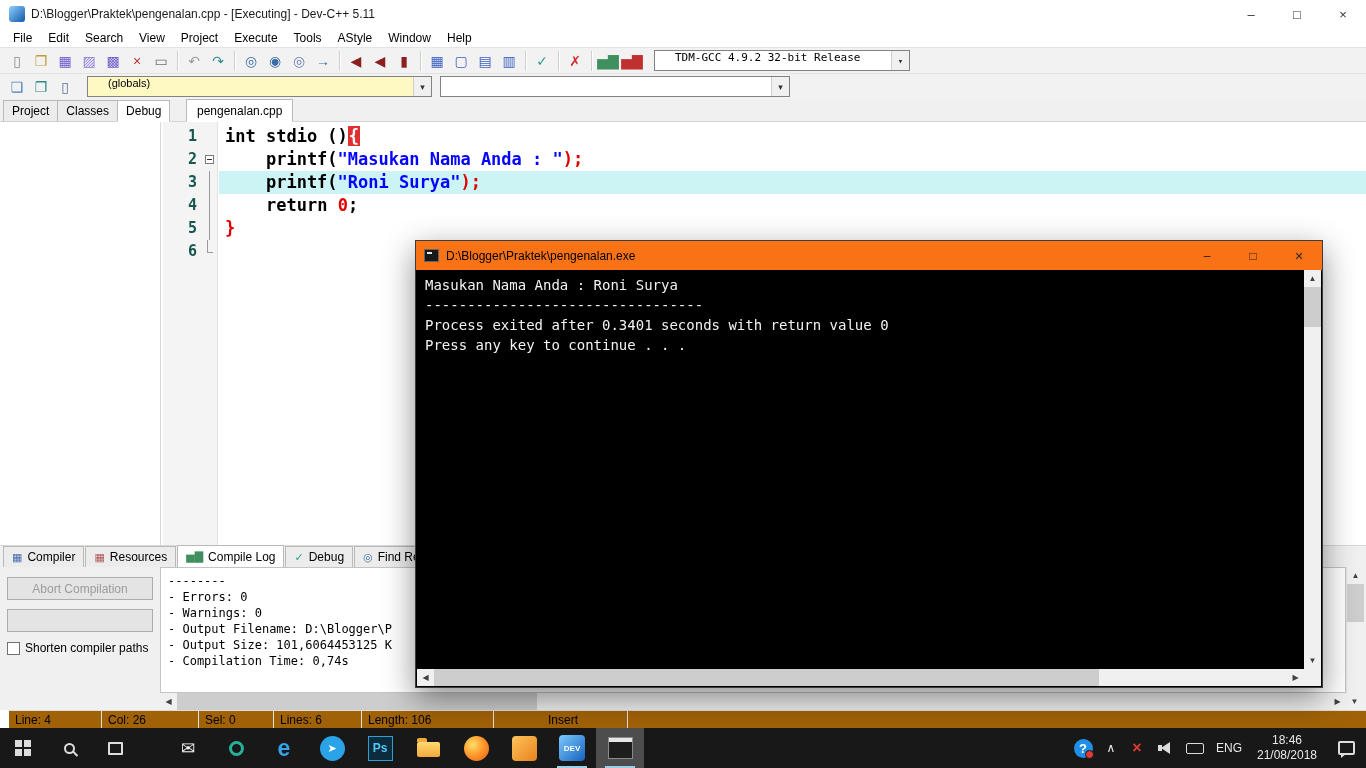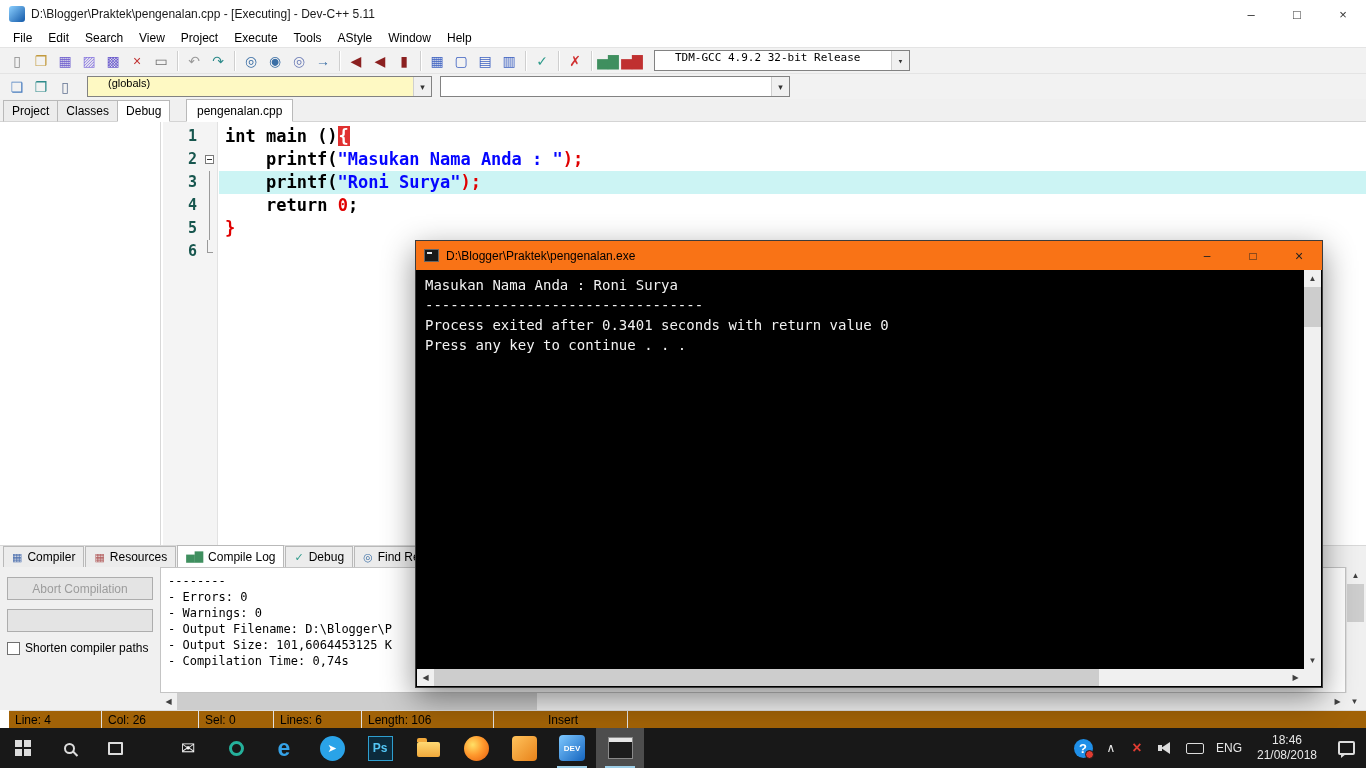--- a/index.html
+++ b/index.html
@@ -268,21 +268,21 @@
         </span>
       </div>
       <div class="grow">
         <span class="gnum">6</span>
         <span class="gfold">
           <span class="fold-end"></span>
         </span>
       </div>
     </div>
   <div class="code">
-      <div class="code-line"><span class="tk-kw">int</span><span class="tk-pl"> main ()</span><span class="tk-brace">{</span></div>
+      <div class="code-line"><span class="tk-kw">int</span><span class="tk-pl"> stdio ()</span><span class="tk-brace">{</span></div>
       <div class="code-line"><span class="tk-pl">    printf(</span><span class="tk-str">"Masukan Nama Anda : "</span><span class="tk-sym">);</span></div>
       <div class="code-line hl"><span class="tk-pl">    printf(</span><span class="tk-str">"Roni Surya"</span><span class="tk-sym">);</span></div>
       <div class="code-line"><span class="tk-pl">    </span><span class="tk-kw">return</span><span class="tk-pl"> </span><span class="tk-num">0</span><span class="tk-pl">;</span></div>
       <div class="code-line"><span class="tk-brace2">}</span></div>
     </div>
 </div>
 
 <div class="bottom-tabs">
     <div class="btab">
       <span class="btab-ico" style="color: rgb(75, 111, 174);">▦</span>

